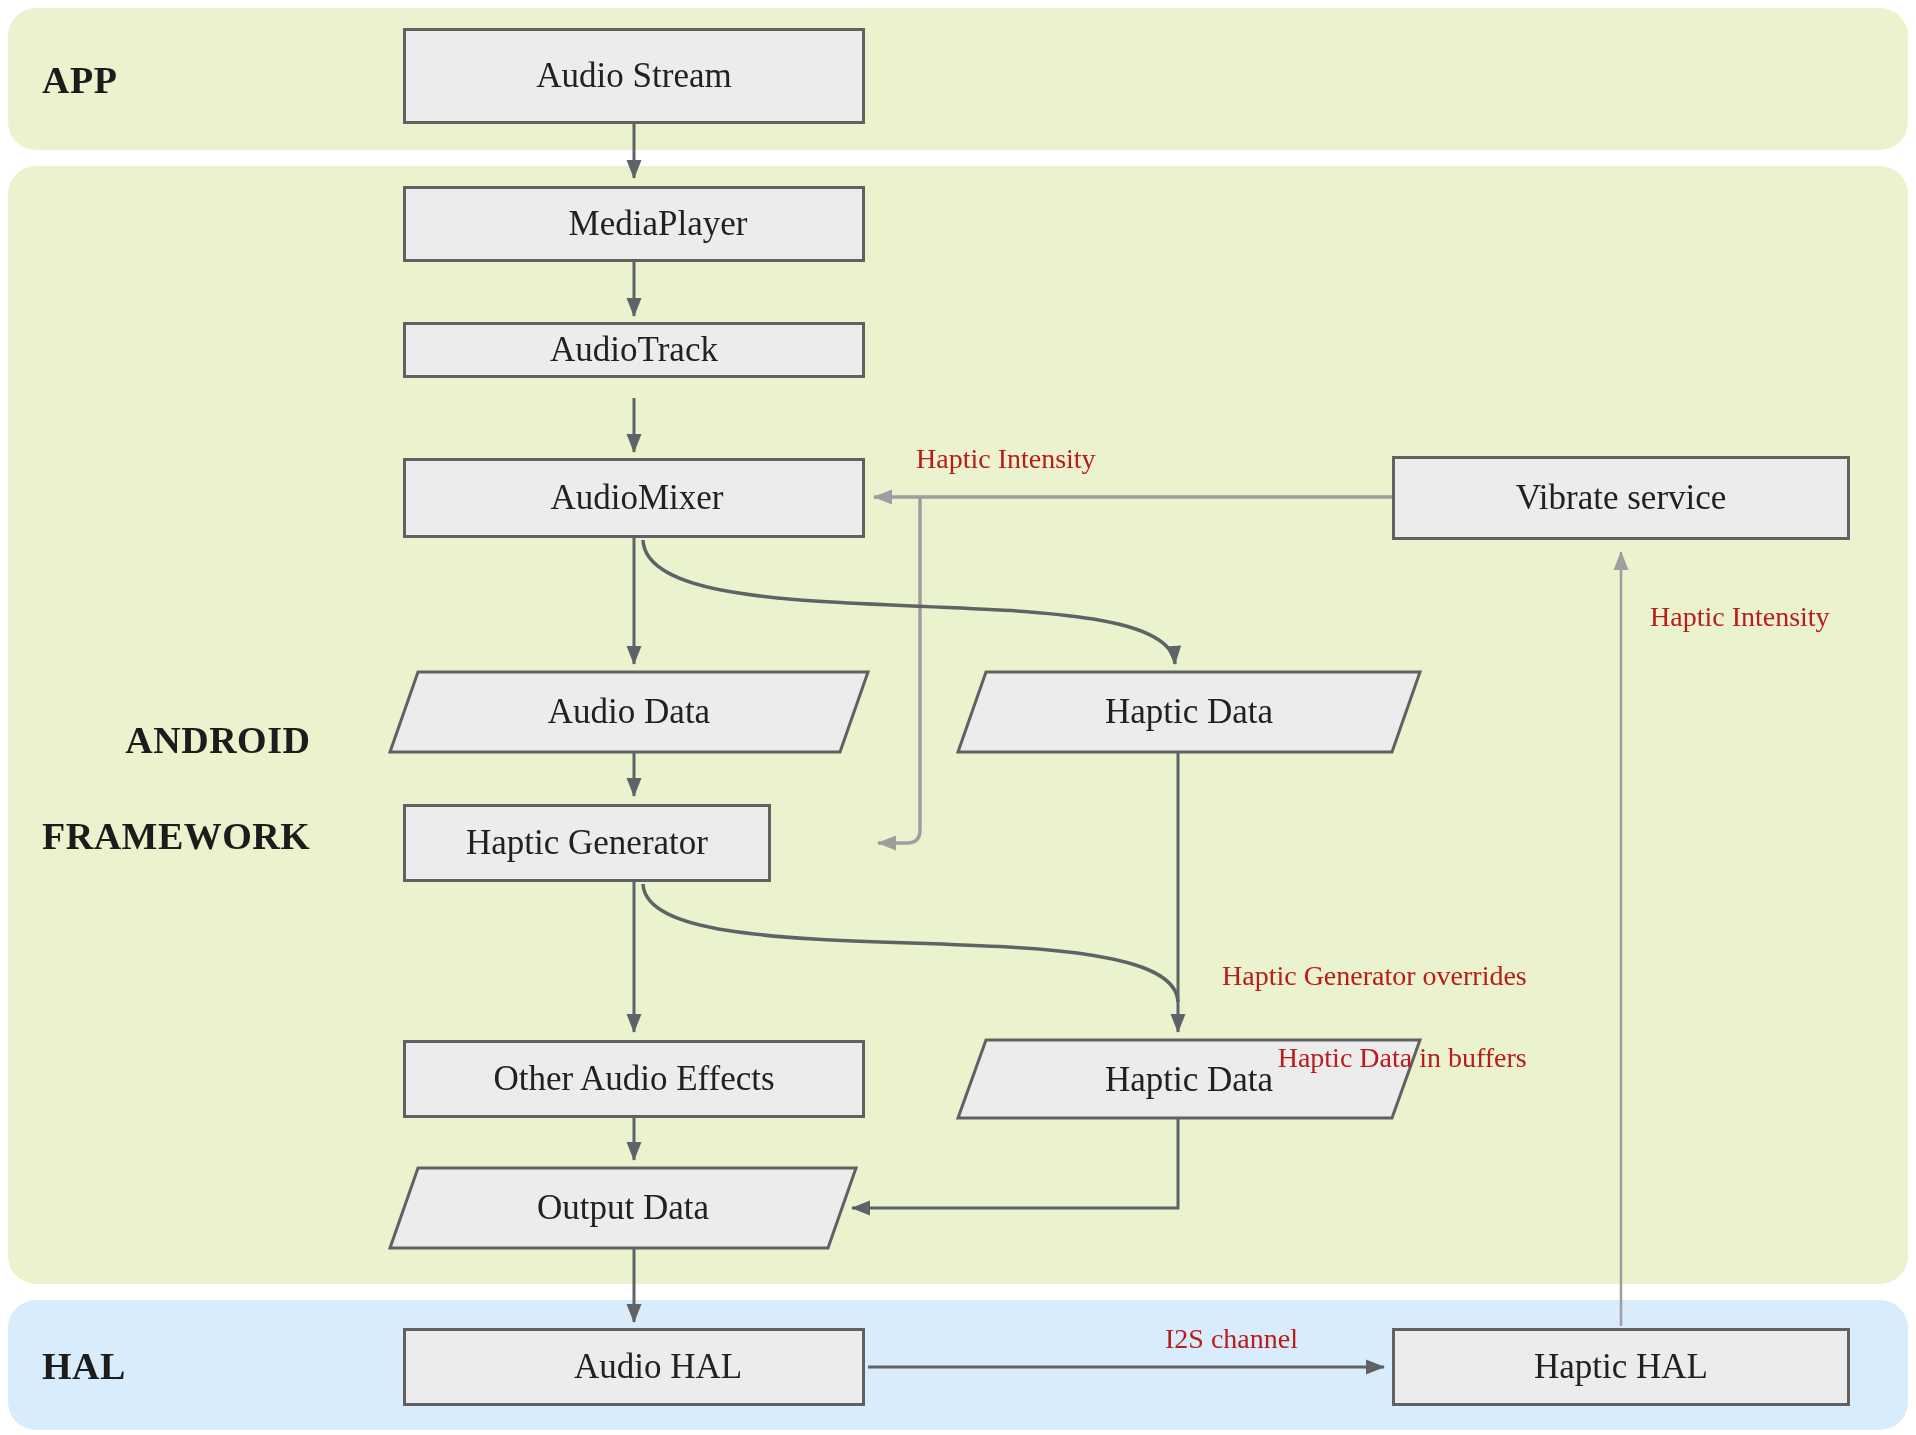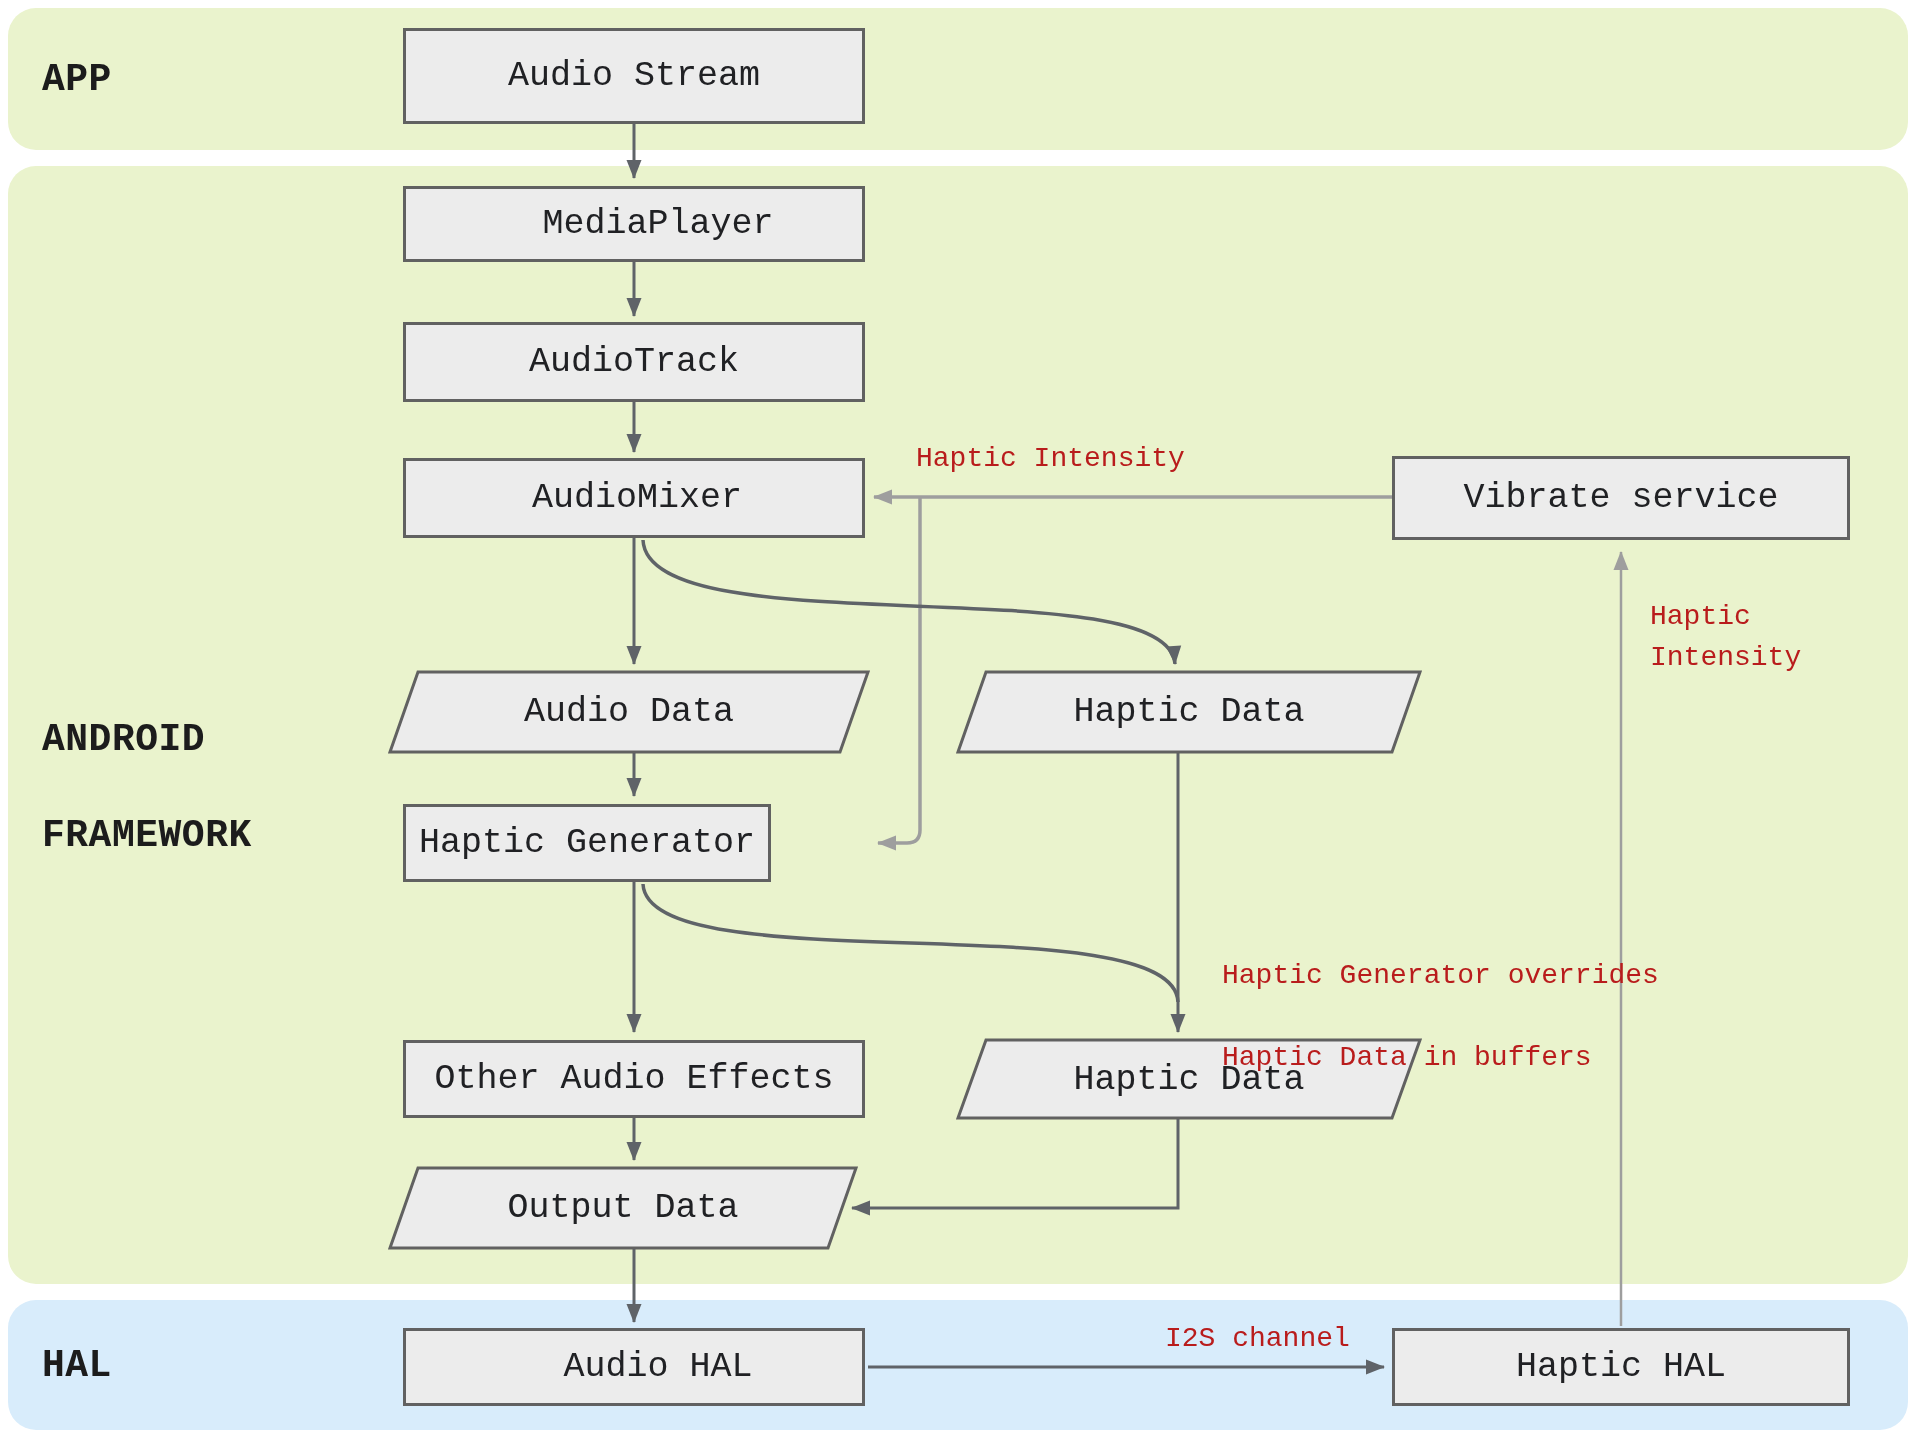--- a/index.html
+++ b/index.html
@@ -1,18 +1,18 @@
 <!DOCTYPE html>
 <html><head>
 <meta charset="utf-8">
 <style>
   html,body{margin:0;padding:0;background:#ffffff;}
   .canvas{
     position:relative;width:1916px;height:1435px;background:#ffffff;
-    font-family:Liberation Mono, monospace;color:#202124;overflow:hidden;
+    font-family:Liberation Serif, serif;color:#202124;overflow:hidden;text-align:right;
   }
   .band{position:absolute;border-radius:28px;}
   .band-app{left:8px;top:8px;width:1900px;height:142px;background:#eaf3cd;}
   .band-framework{left:8px;top:166px;width:1900px;height:1118px;background:#eaf3cd;}
   .band-hal{left:8px;top:1300px;width:1900px;height:130px;background:#d8ecfb;}
   .band-label{
     position:absolute;font-weight:bold;font-size:38px;line-height:48px;
     color:#1c1c1c;letter-spacing:0.5px;white-space:pre-line;
   }
   .overlay{position:absolute;left:0;top:0;width:1916px;height:1435px;}
@@ -22,21 +22,21 @@
     font-size:35px;color:#202124;
   }
   .pgram-label{
     position:absolute;display:flex;align-items:center;justify-content:center;
     font-size:35px;color:#202124;
   }
   .note{position:absolute;font-size:28px;color:#b91c1c;line-height:41px;white-space:pre-line;}
   
   .n-audio-stream{left:403px;top:28px;width:462px;height:96px;}
   .n-media-player{left:403px;top:186px;width:462px;height:76px;padding-left:48px;}
-  .n-audio-track{left:403px;top:322px;width:462px;height:80px;}
+  .n-audio-track{left:403px;top:322px;width:462px;height:56px;}
   .n-audio-mixer{left:403px;top:458px;width:462px;height:80px;padding-left:6px;}
   .n-vibrate-service{left:1392px;top:456px;width:458px;height:84px;}
   .n-haptic-generator{left:403px;top:804px;width:368px;height:78px;}
   .n-other-audio-effects{left:403px;top:1040px;width:462px;height:78px;}
   .n-audio-hal{left:403px;top:1328px;width:462px;height:78px;padding-left:48px;}
   .n-haptic-hal{left:1392px;top:1328px;width:458px;height:78px;}
   .l-audio-data{left:390px;top:672px;width:478px;height:80px;}
   .l-haptic-data-1{left:958px;top:672px;width:462px;height:80px;}
   .l-haptic-data-2{left:958px;top:1040px;width:462px;height:80px;}
   .l-output-data{left:390px;top:1168px;width:466px;height:80px;}

